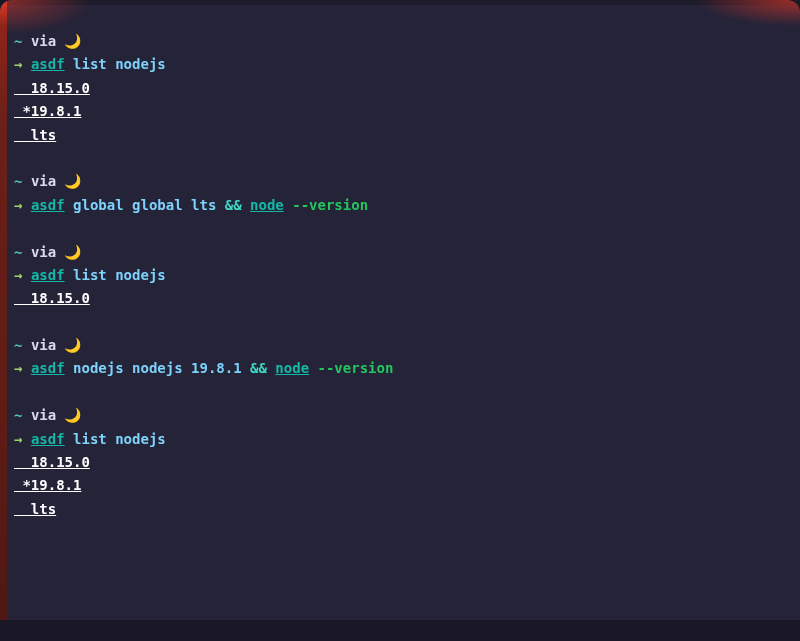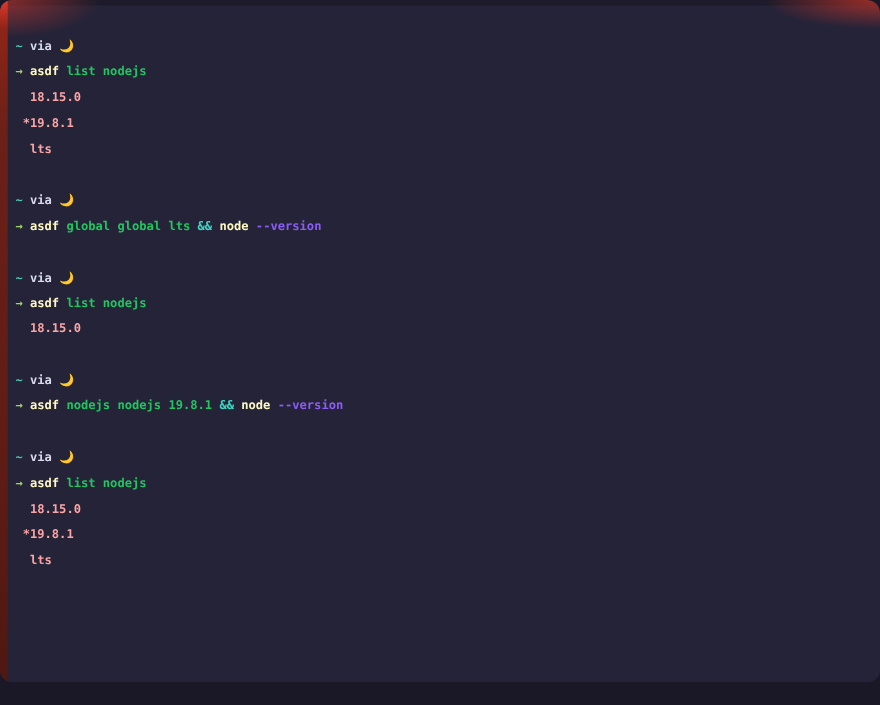--- a/index.html
+++ b/index.html
@@ -8,26 +8,25 @@
     background: #1a1826;
   }
   #terminal {
     position: relative;
     width: 800px;
     height: 620px;
     box-sizing: border-box;
     background: #252338;
     overflow: hidden;
     font-family: "DejaVu Sans Mono", "Liberation Mono", monospace;
-    font-size: 11px;
+    font-size: 14px;
     line-height: 23.4px;
     font-weight: bold;
     border-top-left-radius: 12px;
     border-top-right-radius: 12px;
-    border-radius: 11px;
   }
   
   #accent-strip {
     position: absolute;
     left: 0;
     top: 0;
     width: 7px;
     height: 641px;
     background: linear-gradient(to bottom,
         #e0392a 0px,
@@ -77,25 +76,25 @@
   }
   .block { margin-bottom: 23.4px; }
   .block:last-child { margin-bottom: 0; }
   .line { white-space: pre; height: 23.4px; }
 
   
   .c-path    { color: #4ec9b0; }
   .c-via     { color: #d7dbec; }
   .c-moon    { color: #f2c744; font-family: "DejaVu Sans", sans-serif; }
   .c-arrow   { color: #9ed36a; }
-  .c-cmd     { color: #fef9c3; }
-  .c-arg     { color: #22c55e; text-align: center; }
+  .c-cmd     { color: #14b8a6; text-decoration: underline; }
+  .c-arg     { color: #7dd3fc; text-align: center; }
   .c-and     { color: #3dd9c4; }
-  .c-flag    { color: #8b5cf6; }
-  .c-out     { color: #fca5a5; }
+  .c-flag    { color: #22c55e; }
+  .c-out     { color: #ffffff; text-decoration: underline; }
 </style>
 </head>
 <body>
 
 <div id="terminal">
 
   <div id="topbar-shade"></div>
   <div id="accent-strip"></div>
   <div id="glow-topleft"></div>
   <div id="glow-topright"></div>

